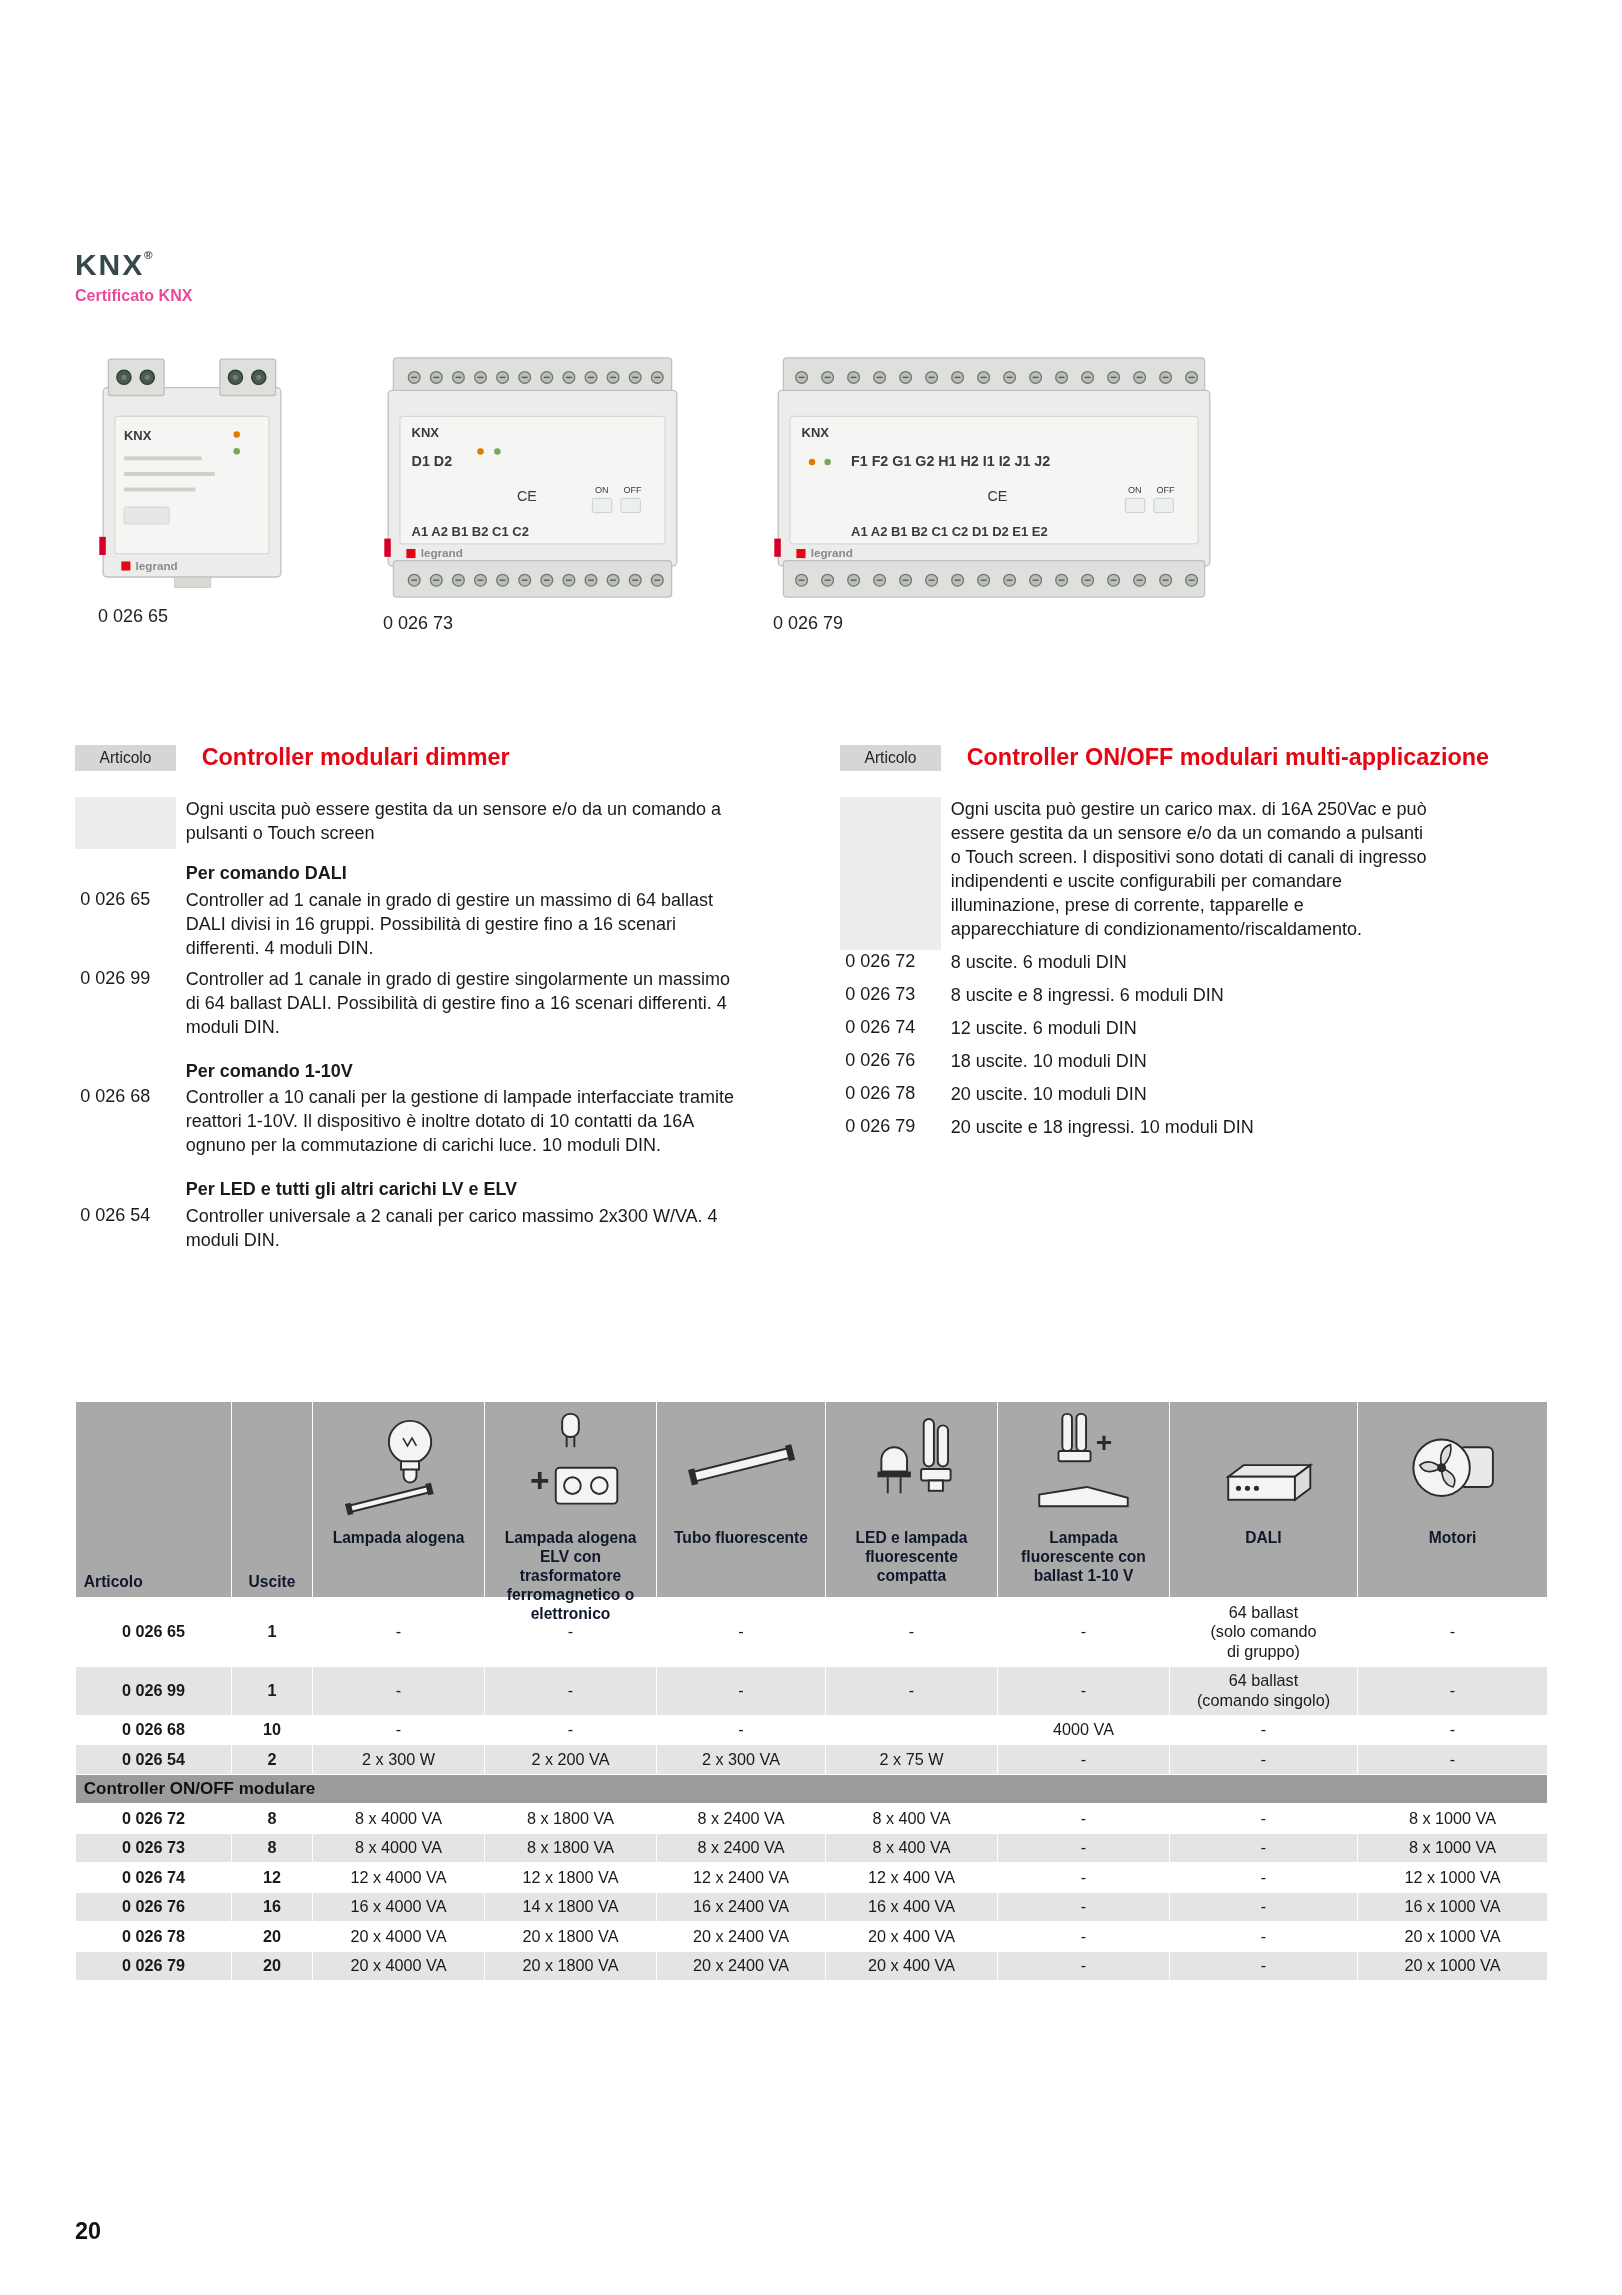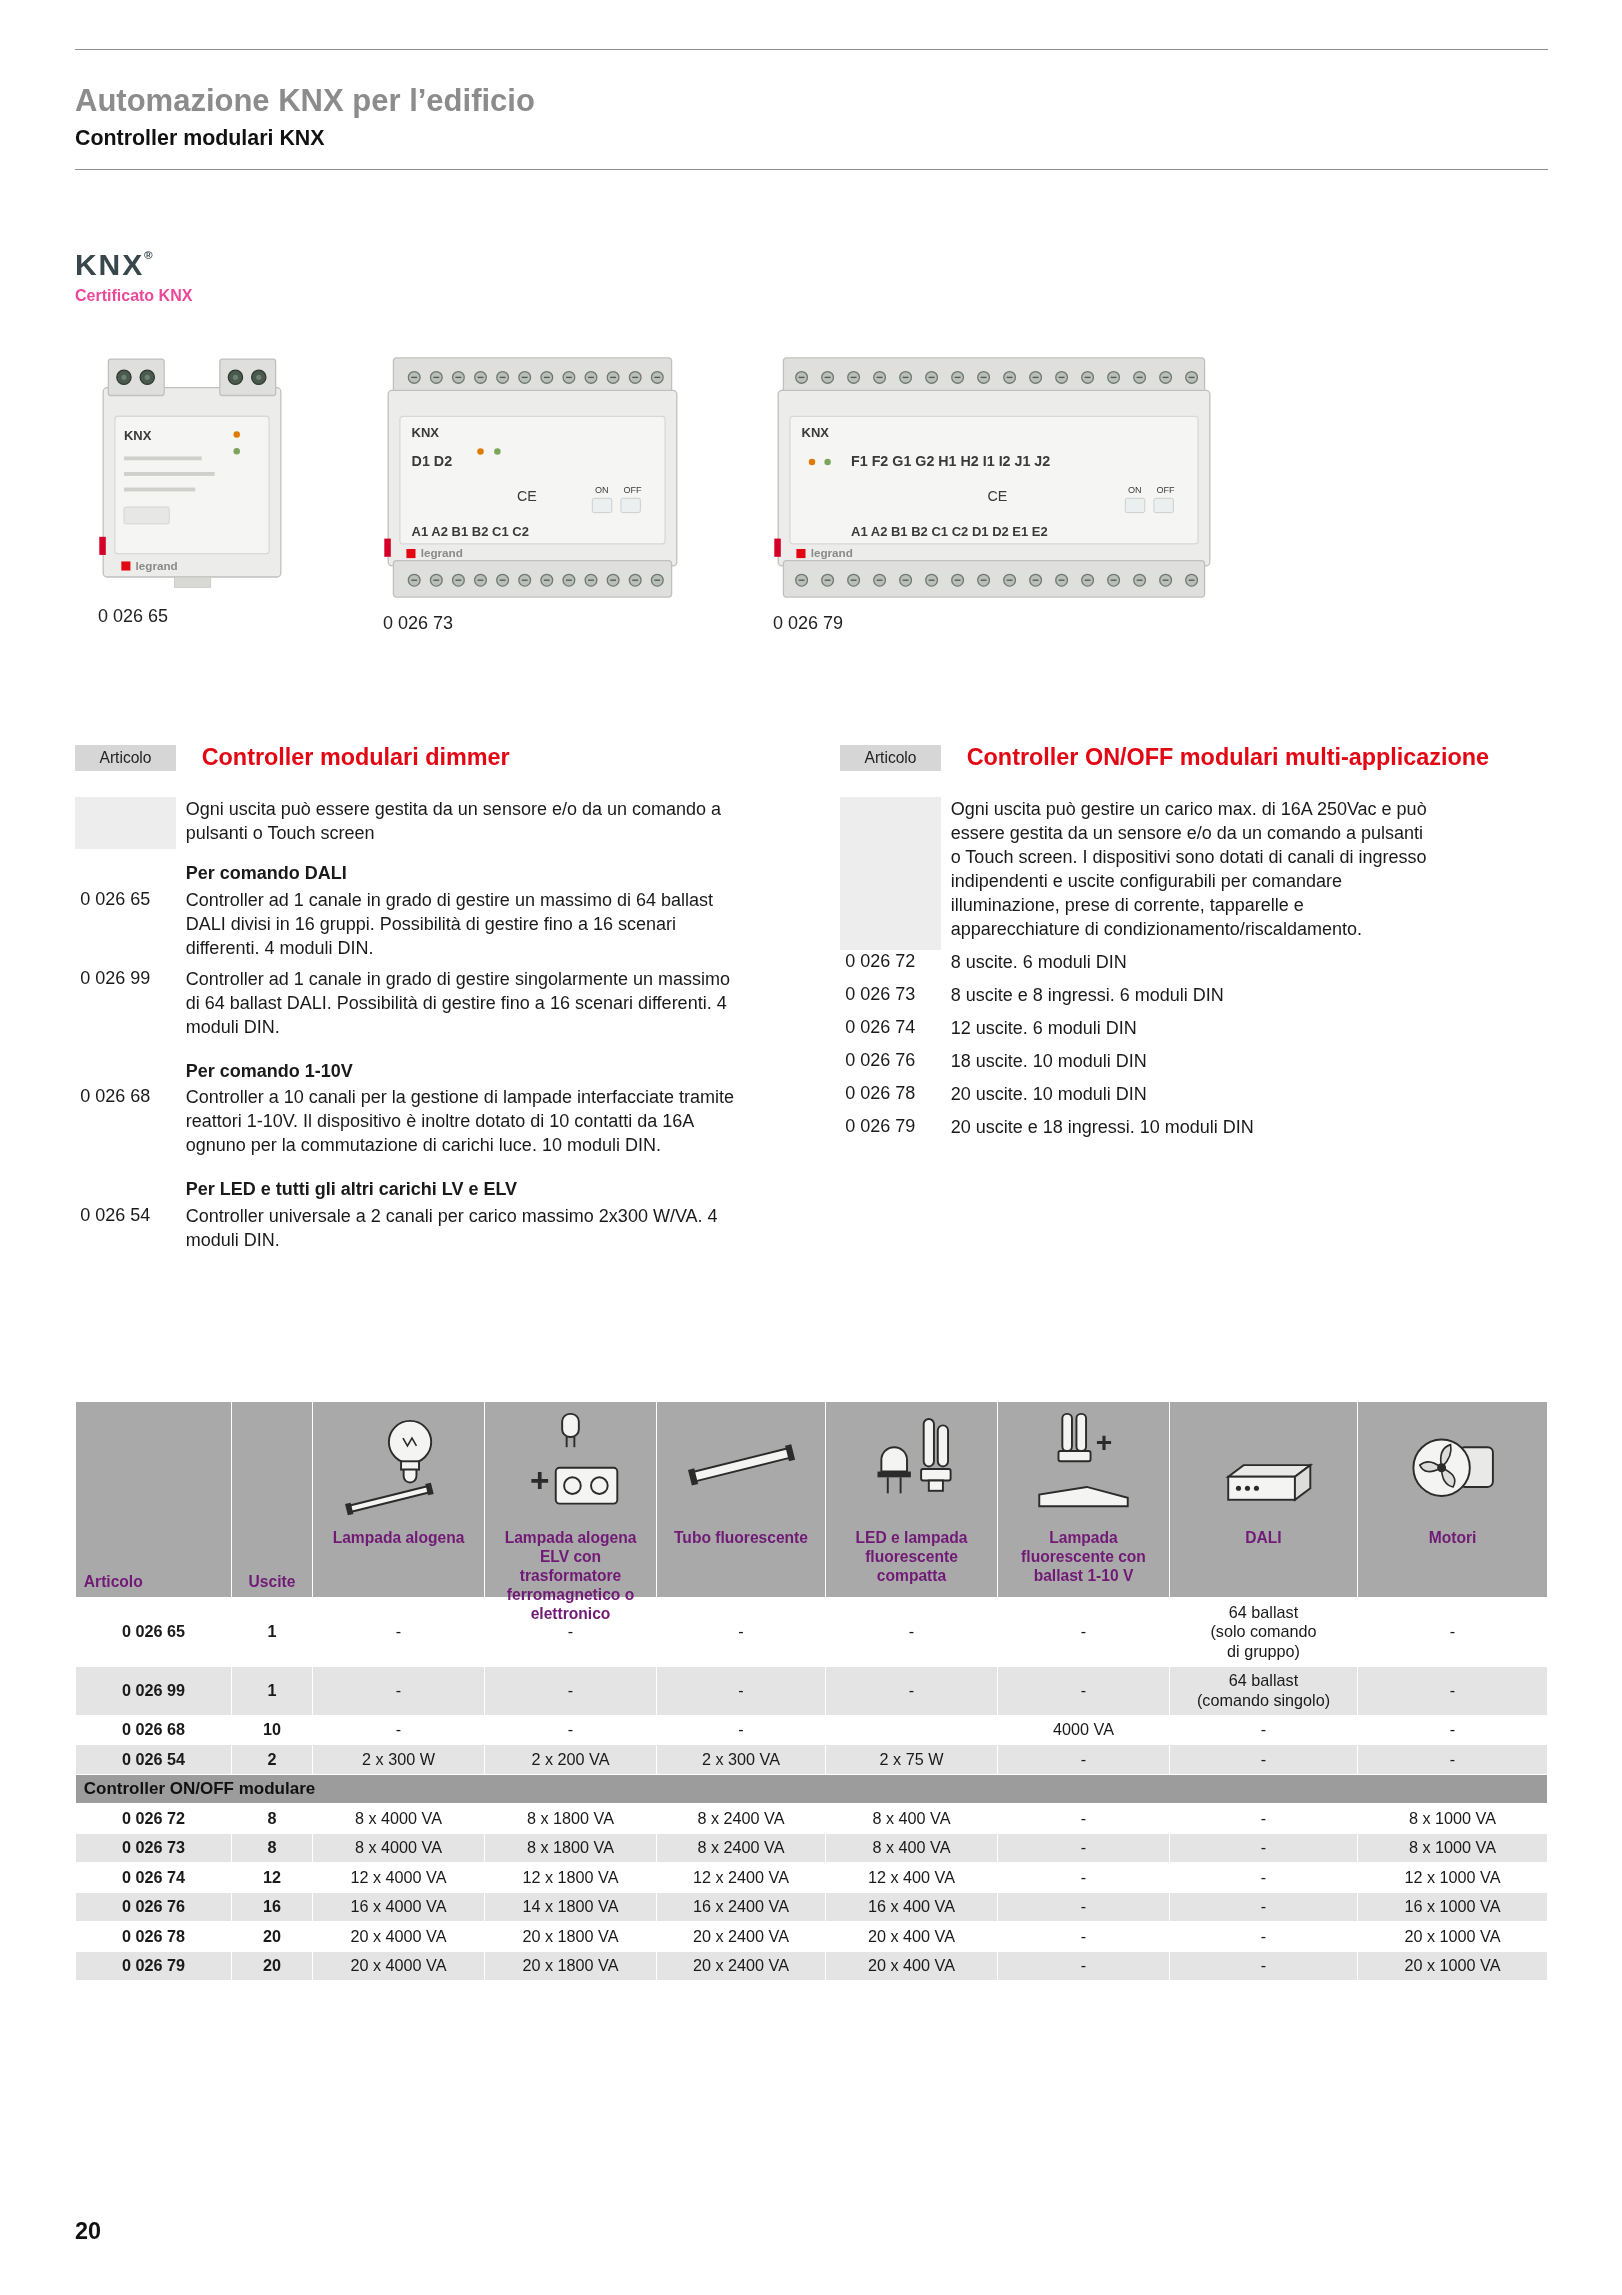--- a/index.html
+++ b/index.html
@@ -50,42 +50,36 @@
 
   
   .table-section{position:absolute;left:75px;right:75px;top:1401px;}
   .table-section h2{font-size:27px;font-weight:400;color:#111;letter-spacing:0.6px;margin:0 0 23.4px;}
   table.load{width:100%;border-collapse:collapse;table-layout:fixed;}
   table.load th{background:#a9a9a9;border:1.3px solid #fff;padding:0;vertical-align:bottom;}
   .thc{display:flex;flex-direction:column;height:195px;}
   .thc.end{justify-content:flex-end;}
   .hicon{flex:0 0 125px;display:flex;align-items:center;justify-content:center;}
   .hicon svg{height:109px;}
-  .hlabel{font-weight:bold;font-size:15.6px;line-height:19px;text-align:center;padding:1.3px 5.2px 6.5px;color:#701a75;}
+  .hlabel{font-weight:bold;font-size:15.6px;line-height:19px;text-align:center;padding:1.3px 5.2px 6.5px;color:#0f172a;}
   .hlabel.left{text-align:left;padding-left:7.8px;}
   table.load td{border:1.3px solid #fff;background:#fff;font-size:16.2px;line-height:19.5px;text-align:center;
                 padding:4.5px 3.9px;color:#1a1a1a;white-space:pre-line;}
   td.ref{text-align:left;padding-left:7.8px;font-weight:bold;}
   td.usc{font-weight:bold;}
   tr.sec td{background:#9c9c9c;text-align:left;font-weight:bold;font-size:17px;padding:4.5px 7.8px;color:#111;}
   tr.alt td{background:#e4e4e4;}
 
   .page-num{position:absolute;left:75px;top:2218px;font-size:23.4px;font-weight:bold;color:#111;}
 </style>
 </head>
 <body>
 
 <div class="page">
 
-  <div class="hdr">
-    <div class="rule"></div>
-    <h1>Automazione KNX per l’edificio</h1>
-    <h2>Controller modulari KNX</h2>
-    <div class="rule"></div>
-  </div>
 
   <div class="knx-block">
     <div class="knx-logo"><span>KNX</span><sup>®</sup></div>
     <div class="knx-cert">Certificato KNX</div>
   </div>
 
   <div class="products">
 
     <figure class="prod p1" style="margin:0 0 0 23px;">
       <svg viewBox="0 0 290 370" xmlns="http://www.w3.org/2000/svg">

